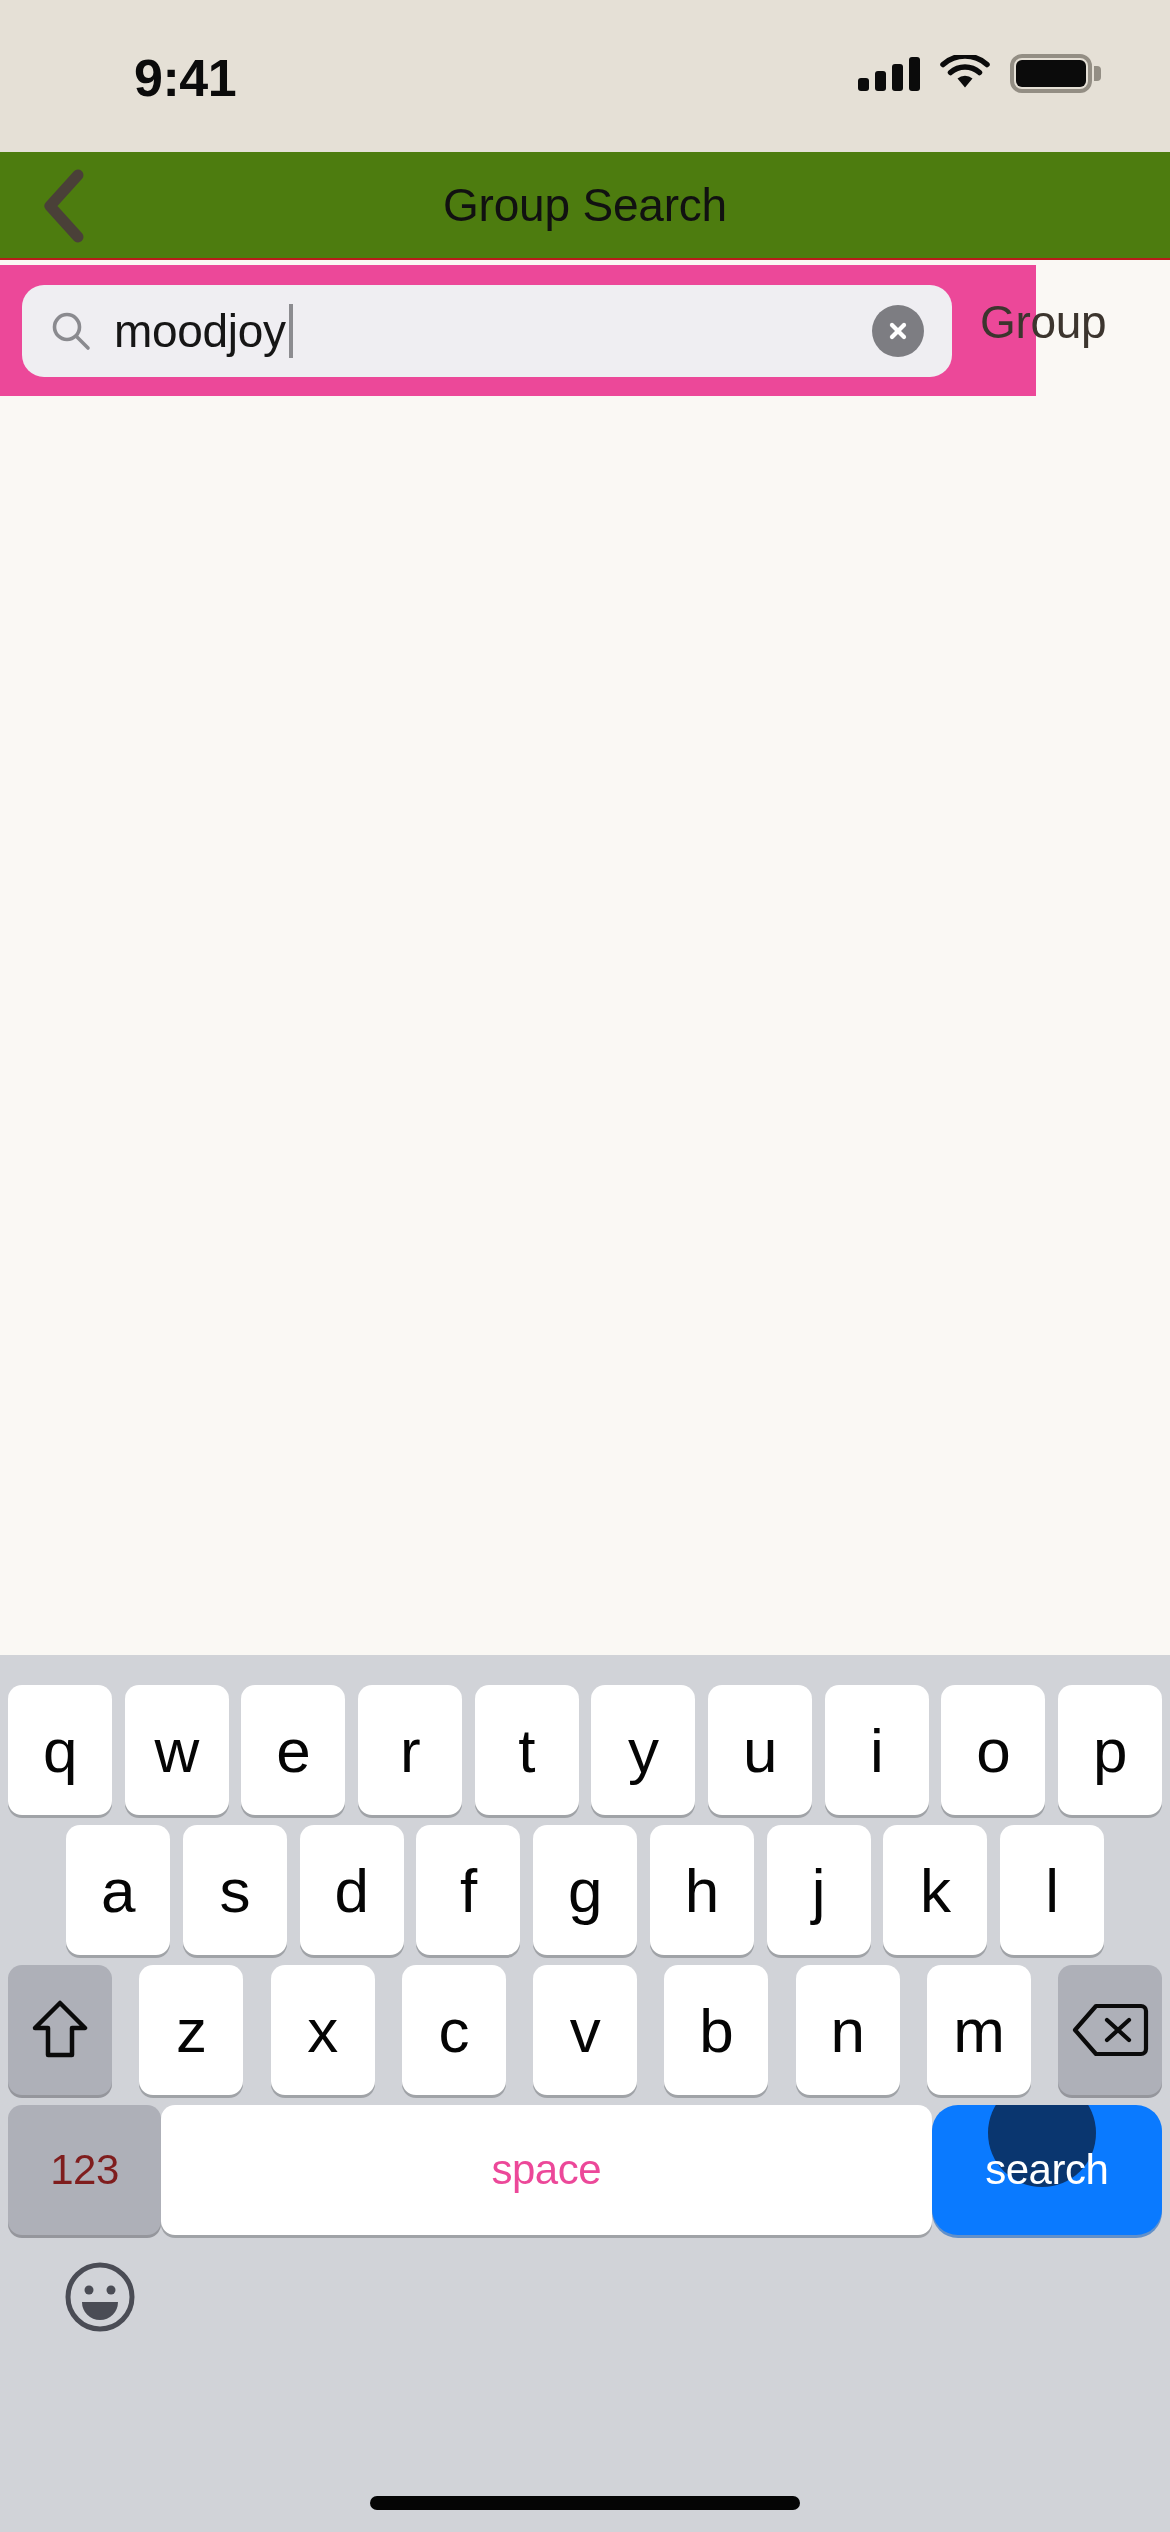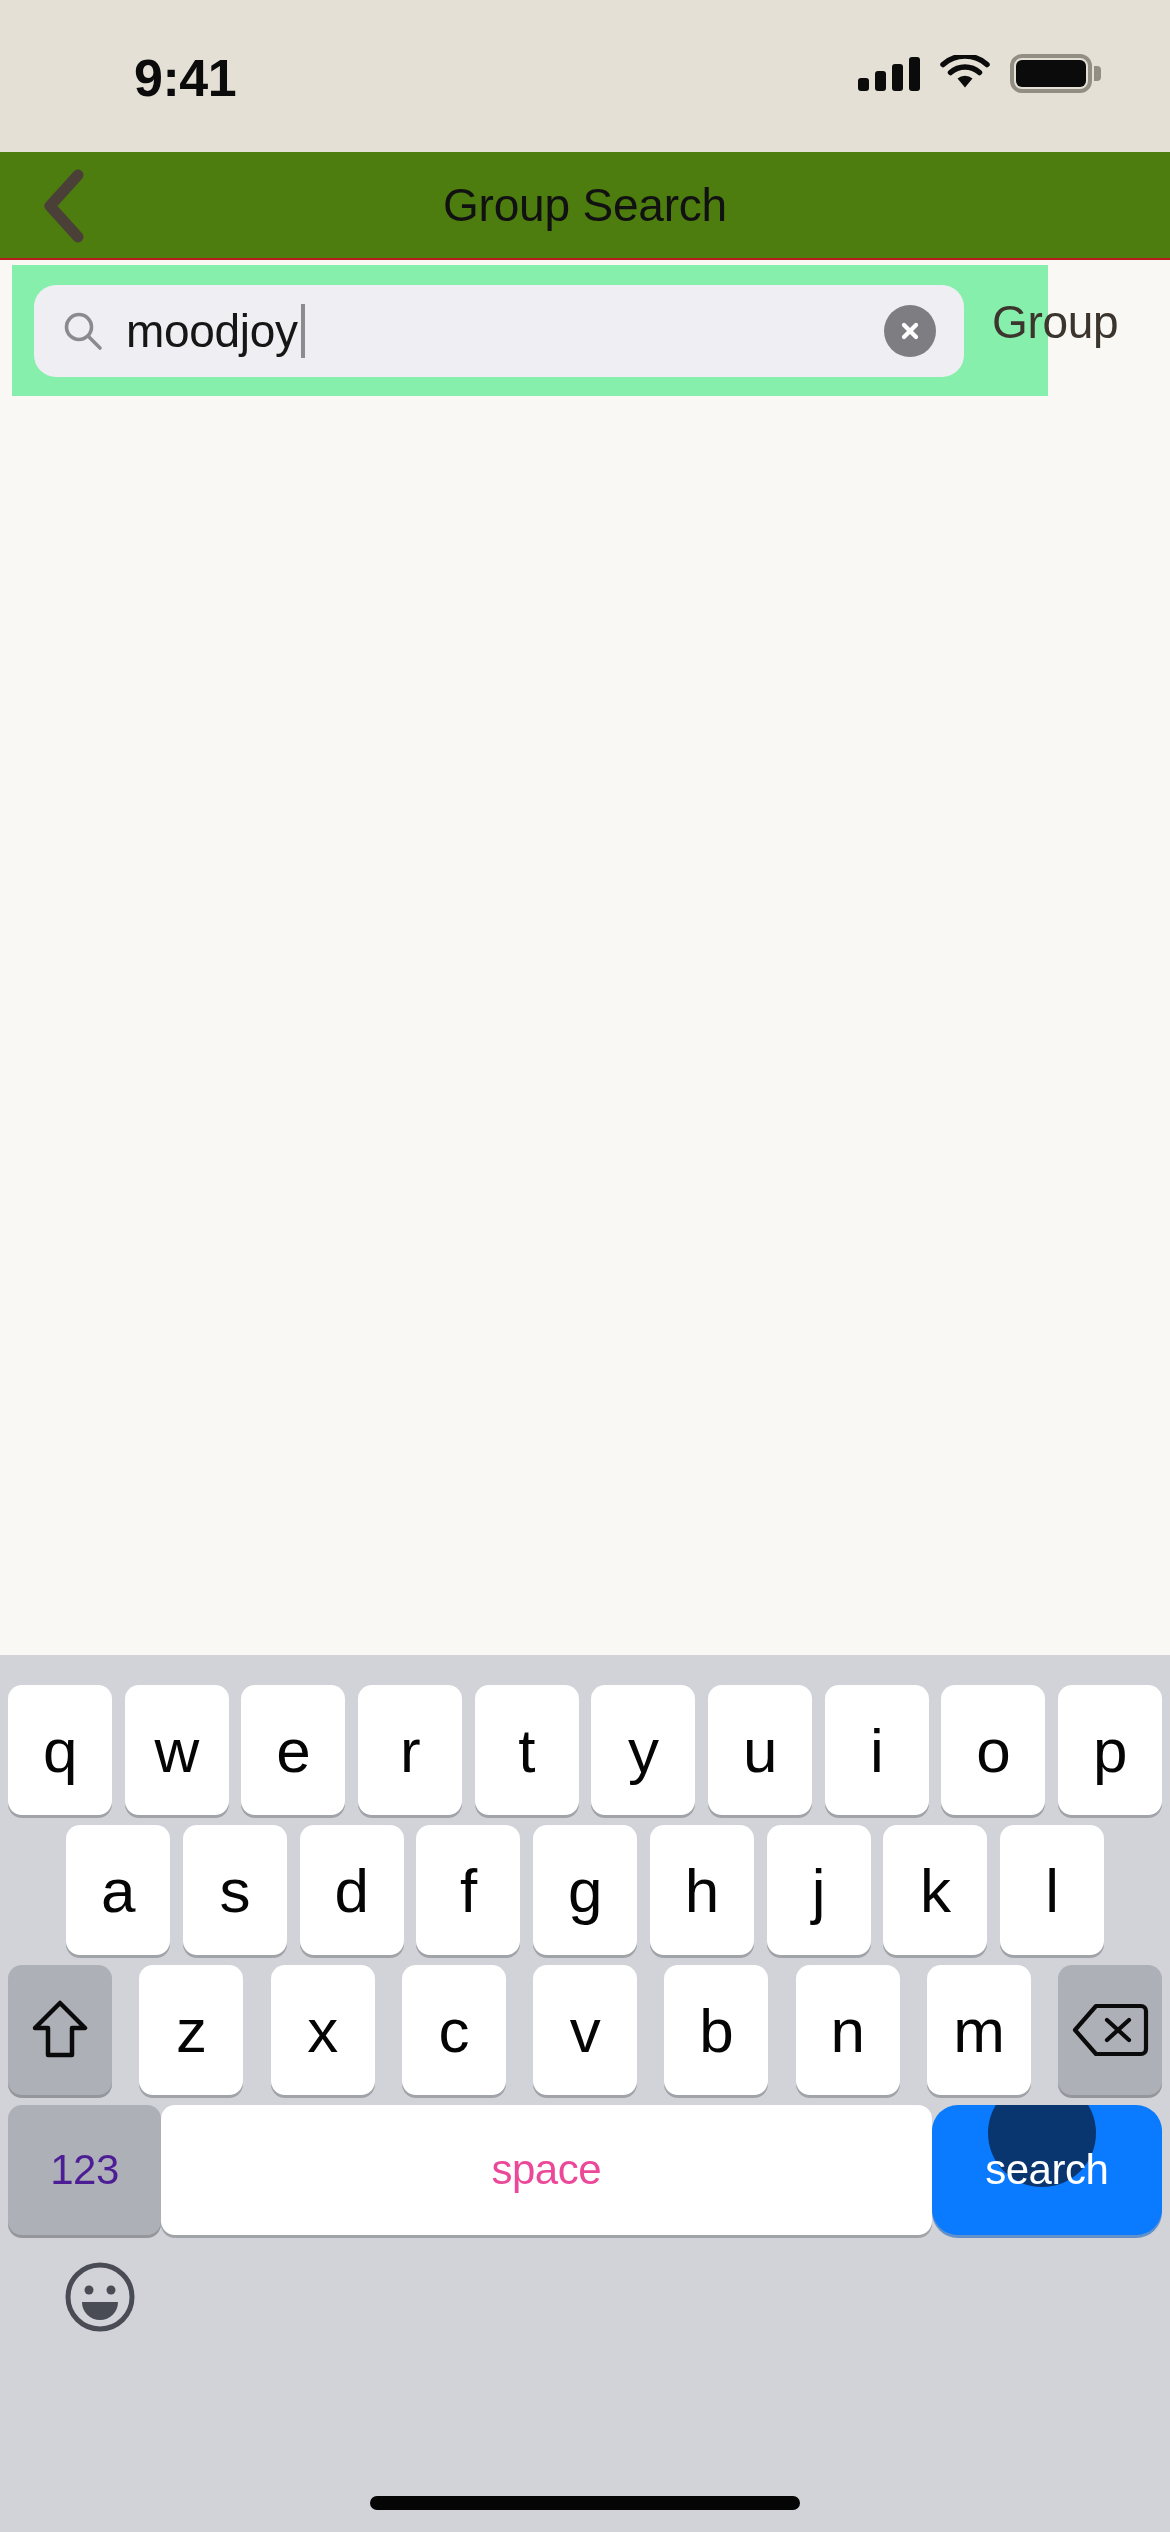--- a/index.html
+++ b/index.html
@@ -94,24 +94,24 @@
     left: 0; right: 0; top: 26px;
     text-align: center;
     font-size: 46px;
     color: #111111;
     letter-spacing: -0.2px;
   }
 
   
   .searchrow {
     position: absolute;
-    top: 265px; left: 12px;
+    top: 265px; left: 0;
     width: 1036px;
     height: 131px;
-    background: #86efac;
+    background: #ec4899;
   }
   .searchfield {
     position: absolute;
     left: 22px; top: 20px;
     width: 930px; height: 92px;
     background: #EFEEF2;
     border-radius: 22px;
     display: flex;
     align-items: center;
   }
@@ -194,21 +194,21 @@
   .krow.r1 .key { width: 104px; }
   .krow.r2 .key { width: 104px; }
   .krow.r3 .key { width: 104px; }
 
   .key.fn {
     background: #AEB0B8;
     box-shadow: 0 3px 0 rgba(128,130,136,0.75);
   }
   .key.shift { width: 140px; }
   .key.back { width: 140px; }
-  .key.num { width: 166px; font-size: 42px; color: #4c1d95; }
+  .key.num { width: 166px; font-size: 42px; color: #7f1d1d; }
   .key.space { width: 836px; background: #FFFFFF; font-size: 42px; color: #ec4899; text-align: center; }
   .key.go {
     width: 250px;
     background: #0A7AFF;
     color: #FFFFFF;
     font-size: 42px;
     box-shadow: 0 3px 0 rgba(7,90,190,0.55);
     position: relative;
     overflow: hidden;
     border-radius: 26px;

